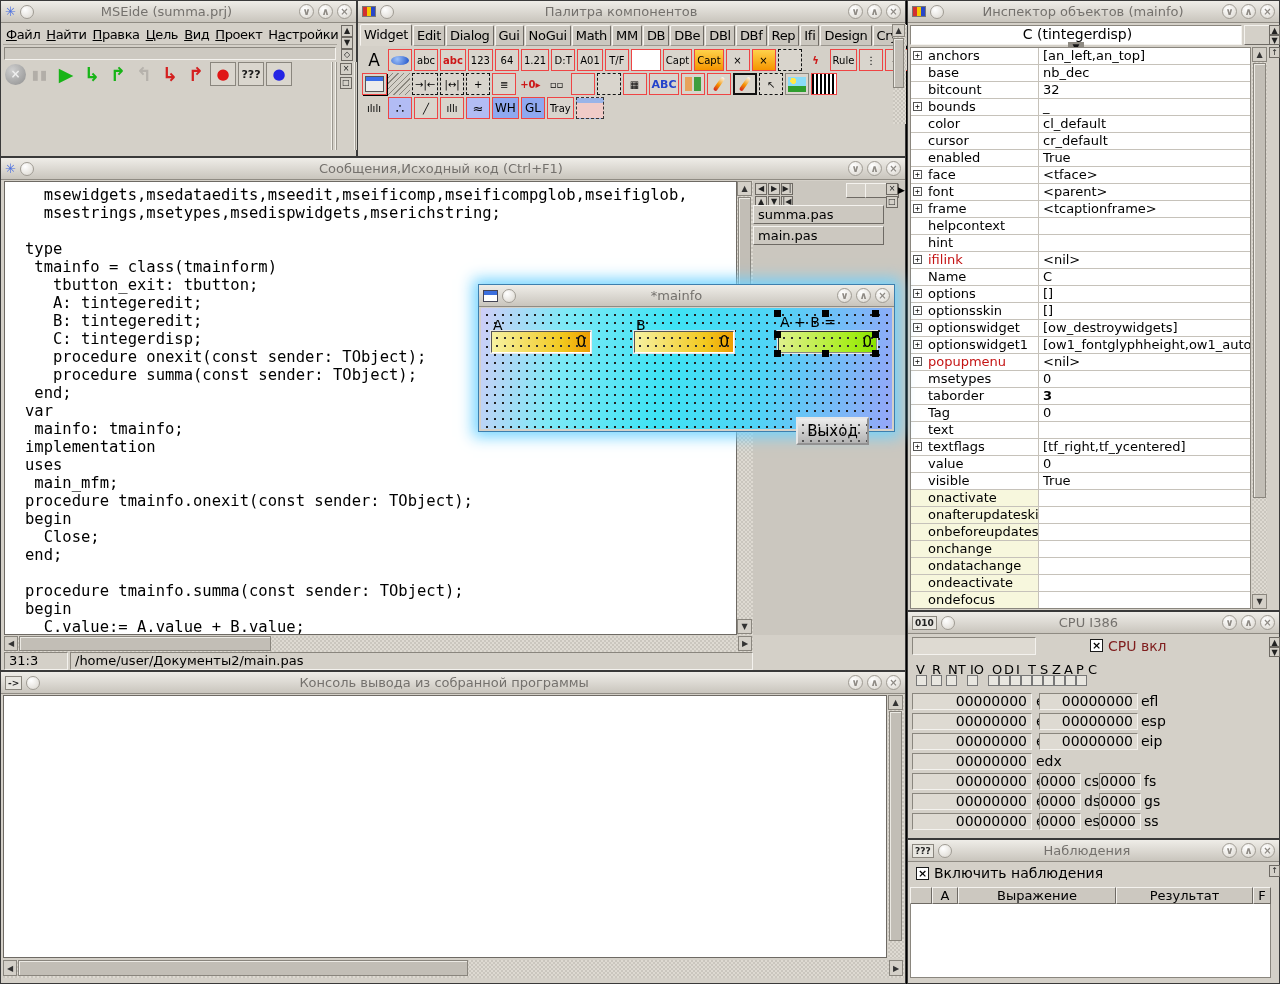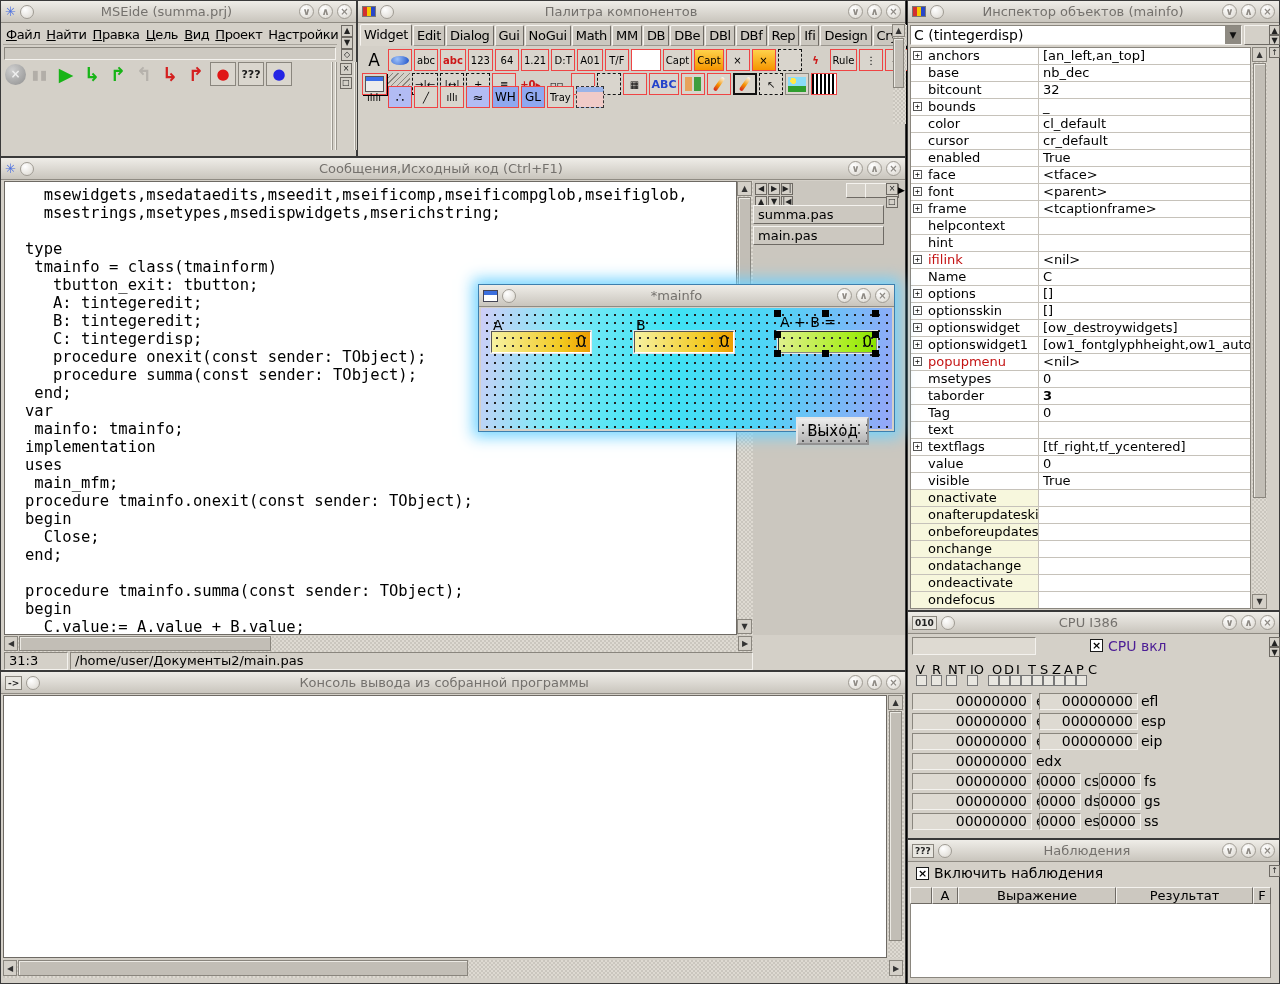--- a/index.html
+++ b/index.html
@@ -236,21 +236,21 @@
       <div class="pic dashed"></div>
       <div class="pic">▦</div>
       <div class="pic abc-blue">ABC</div>
       <div class="pic people"></div>
       <div class="pic brush"></div>
       <div class="pic brush framed"></div>
       <div class="pic dashed">↖</div>
       <div class="pic imgicon"></div>
       <div class="pic barcode"></div>
     </div>
-  <div class="prow" id="prow3" style="top:84px;">
+  <div class="prow" id="prow3" style="top:95px;">
       <div class="pic noborder">ılılı</div>
       <div class="pic chartblue">∴</div>
       <div class="pic">╱</div>
       <div class="pic">ıllı</div>
       <div class="pic chartblue">≈</div>
       <div class="pic blue-bg">WH</div>
       <div class="pic blue-bg">GL</div>
       <div class="pic">Tray</div>
       <div class="pic pink"></div>
     </div>
@@ -262,21 +262,21 @@
 
 <div class="win" id="inspwin" style="left:907px;top:0;width:373px;height:611px;">
   <div class="tbar">
     <span class="ticon sqicon"></span>
     <span class="rb blank"></span>
     <span class="ttl">Инспектор объектов (mainfo)</span>
     <span class="rb">∨</span>
     <span class="rb">∧</span>
     <span class="rb">×</span>
   </div>
-  <div class="sunken" style="position:absolute;left:2px;top:24px;width:332px;height:20px;background:#fff;display:flex;align-items:center;">
+  <div class="sunken" style="position:absolute;left:2px;top:24px;width:332px;height:20px;background:#fff;display:flex;align-items:center;flex-direction:column;">
     <span style="flex:1;font-size:14px;padding-left:3px;color:#000;">C (tintegerdisp)</span>
     <span style="width:16px;height:18px;background:#8e8a82;color:#111;font-size:9px;display:flex;align-items:center;justify-content:center;">▼</span>
   </div>
   <div class="raised" style="position:absolute;left:336px;top:24px;width:24px;height:20px;text-align:center;
        font-size:12px;line-height:18px;color:#9a968e;">ED</div>
   <div class="minibtn" style="left:361px;top:24px;width:11px;height:10px;">▲</div>
   <div class="minibtn" style="left:361px;top:34px;width:11px;height:10px;">▼</div>
   <div id="igrid" style="position:absolute;left:2px;top:46px;width:341px;height:562px;background:#fff;
        border:1px solid #8a867e;overflow:hidden;">
       <div class="irow">
@@ -514,21 +514,21 @@
   <div class="tbar">
     <span class="ticon txticon">010</span>
     <span class="rb blank"></span>
     <span class="ttl">CPU I386</span>
     <span class="rb">∨</span>
     <span class="rb">∧</span>
     <span class="rb">×</span>
   </div>
   <div class="sunken" style="position:absolute;left:4px;top:25px;width:124px;height:18px;background:#dedad2;"></div>
   <div class="cbx" style="position:absolute;left:182px;top:27px;">×</div>
-  <span style="position:absolute;left:200px;top:26px;font-size:14px;color:#4c1d95;">CPU вкл</span>
+  <span style="position:absolute;left:200px;top:26px;font-size:14px;color:#7f1d1d;">CPU вкл</span>
   <div class="minibtn" style="left:361px;top:25px;width:11px;height:10px;">▲</div>
   <div class="minibtn" style="left:361px;top:35px;width:11px;height:10px;">▼</div>
   <div id="cpuflags-labels" style="position:absolute;left:8px;top:47px;white-space:nowrap;"><span class="flaglab" style="width: 16px;">V</span><span class="flaglab" style="width: 16px;">R</span><span class="flaglab" style="width: 22px;">NT</span><span class="flaglab" style="width: 22px;">IO</span><span class="flaglab" style="width: 12px;">O</span><span class="flaglab" style="width: 12px;">D</span><span class="flaglab" style="width: 12px;">I</span><span class="flaglab" style="width: 12px;">T</span><span class="flaglab" style="width: 12px;">S</span><span class="flaglab" style="width: 12px;">Z</span><span class="flaglab" style="width: 12px;">A</span><span class="flaglab" style="width: 12px;">P</span><span class="flaglab" style="width: 12px;">C</span></div>
   <div id="cpuflags-boxes" style="position:absolute;left:8px;top:63px;white-space:nowrap;"><span class="flagbox" style="margin-right: 4px;"></span><span class="flagbox" style="margin-right: 4px;"></span><span class="flagbox" style="margin-right: 10px;"></span><span class="flagbox" style="margin-right: 10px;"></span><span class="flagbox" style="margin-right: 0px;"></span><span class="flagbox" style="margin-right: 0px;"></span><span class="flagbox" style="margin-right: 0px;"></span><span class="flagbox" style="margin-right: 0px;"></span><span class="flagbox" style="margin-right: 0px;"></span><span class="flagbox" style="margin-right: 0px;"></span><span class="flagbox" style="margin-right: 0px;"></span><span class="flagbox" style="margin-right: 0px;"></span><span class="flagbox" style="margin-right: 0px;"></span></div>
   <div id="cpuregs" style="position:absolute;left:0;top:0;width:100%;height:100%;">
       <div class="regbox" style="left: 4px; top: 81px; width: 120px;">00000000</div>
       <span class="reglab" style="left: 128px; top: 81px;">eax</span>
       <div class="regbox" style="left: 131px; top: 81px; width: 99px;">00000000</div>
       <span class="reglab" style="left: 233px; top: 81px;">efl</span>
       <div class="regbox" style="left: 4px; top: 101px; width: 120px;">00000000</div>

